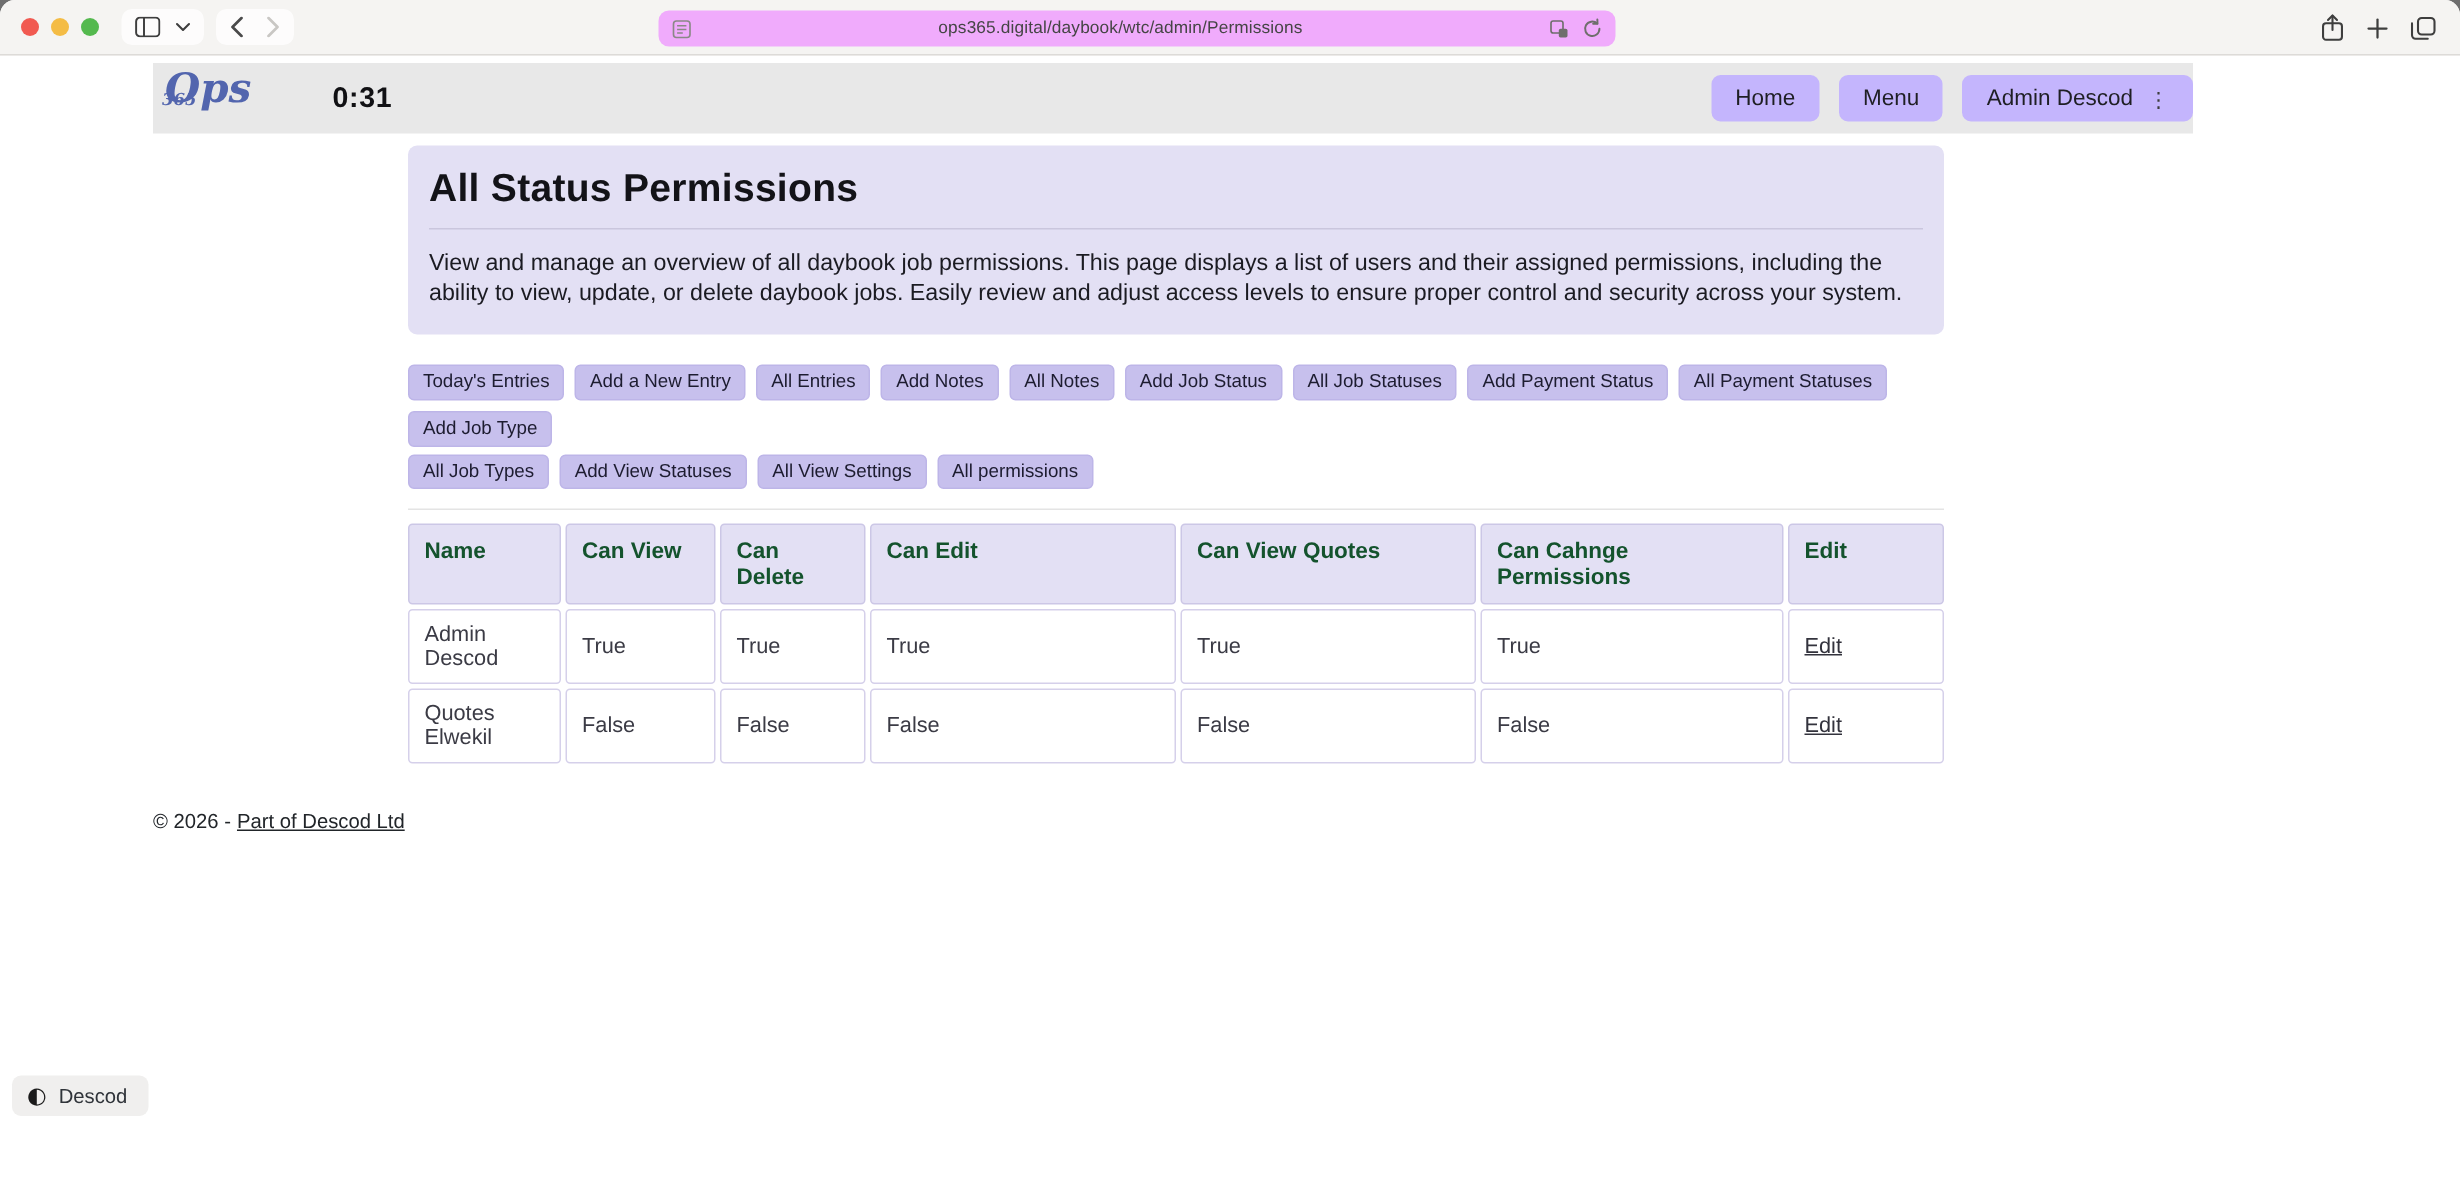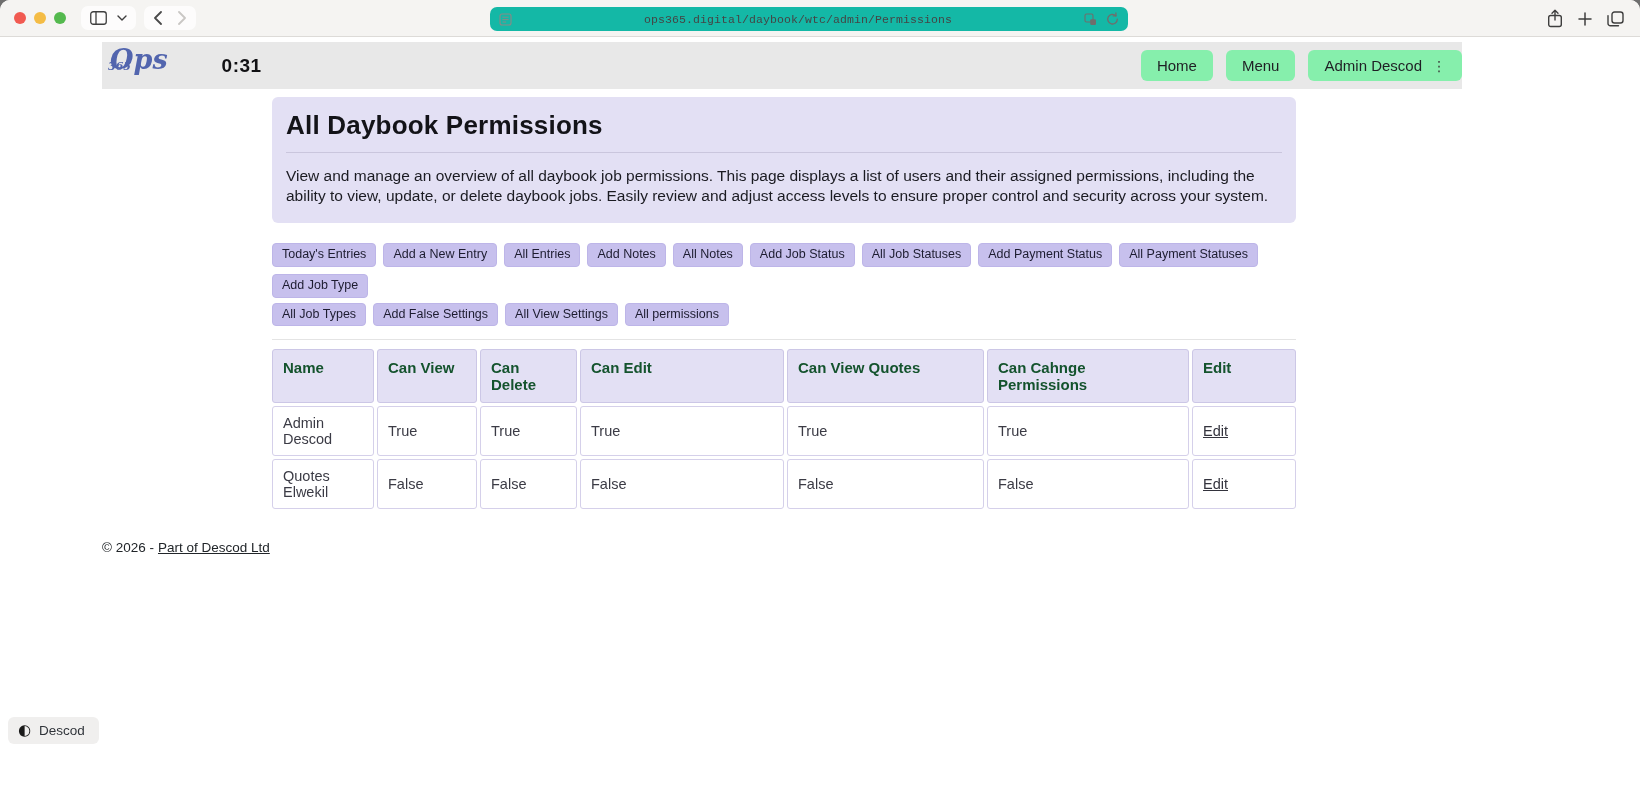--- a/index.html
+++ b/index.html
@@ -33,27 +33,26 @@
     display: flex; align-items: center;
     background: rgba(255,255,255,0.75);
     border-radius: 7px;
     padding: 5px 9px;
     gap: 10px;
   }
   .g1 { margin-left: 15px; }
   .g2 { margin-left: 8px; gap: 16px; }
   .urlbar {
     position: absolute;
-    left: 490px; top: 7px;
+    left: 439px; top: 7px;
     width: 638px; height: 24px;
-    background: #14b8a6;
+    background: #f0abfc;
     border-radius: 7px;
     display: flex; align-items: center;
     padding: 0 9px;
-    font-family: Liberation Mono, monospace;
   }
   .urlbar .url {
     flex: 1;
     text-align: center;
     font-size: 11.5px;
     color: #454545;
     letter-spacing: 0.1px;
   }
   .url-icons { display: flex; align-items: center; gap: 9px; }
   .chrome-right {
@@ -92,21 +91,21 @@
   }
   .timer {
     margin-left: 54px;
     font-size: 19px;
     font-weight: bold;
     color: #111114;
     letter-spacing: 0.5px;
   }
   .header-nav { margin-left: auto; display: flex; gap: 13px; }
   .nav-btn {
-    background: #86efac;
+    background: #c4b5fd;
     border: none;
     border-radius: 6px;
     padding: 7px 16px;
     font-family: "Liberation Sans", sans-serif;
     font-size: 15px;
     color: #1f1f24;
     display: flex; align-items: center; gap: 10px;
     cursor: pointer;
   }
   .kebab { font-size: 14px; color: #3c3c3c; line-height: 1; }
@@ -324,41 +323,41 @@
       </button>
       <button class="nav-btn">
         <span>Admin Descod</span>
         <span class="kebab">⋮</span>
       </button>
     </div>
   </div>
 
   <div class="content">
     <div class="jumbotron">
-      <h1>All Daybook Permissions</h1>
+      <h1>All Status Permissions</h1>
       <hr class="rule">
       <p>View and manage an overview of all daybook job permissions. This page displays a list of users and their assigned permissions, including the ability to view, update, or delete daybook jobs. Easily review and adjust access levels to ensure proper control and security across your system.</p>
     </div>
 
     <div class="pill-rows">
       <div class="pill-row">
         <span class="pill">Today's Entries</span>
         <span class="pill">Add a New Entry</span>
         <span class="pill">All Entries</span>
         <span class="pill">Add Notes</span>
         <span class="pill">All Notes</span>
         <span class="pill">Add Job Status</span>
         <span class="pill">All Job Statuses</span>
         <span class="pill">Add Payment Status</span>
         <span class="pill">All Payment Statuses</span>
         <span class="pill">Add Job Type</span>
       </div>
       <div class="pill-row">
         <span class="pill">All Job Types</span>
-        <span class="pill">Add False Settings</span>
+        <span class="pill">Add View Statuses</span>
         <span class="pill">All View Settings</span>
         <span class="pill">All permissions</span>
       </div>
     </div>
 
     <hr class="section-rule">
 
     <div class="perm-table">
       <div class="cell head">Name</div>
       <div class="cell head">Can View</div>

